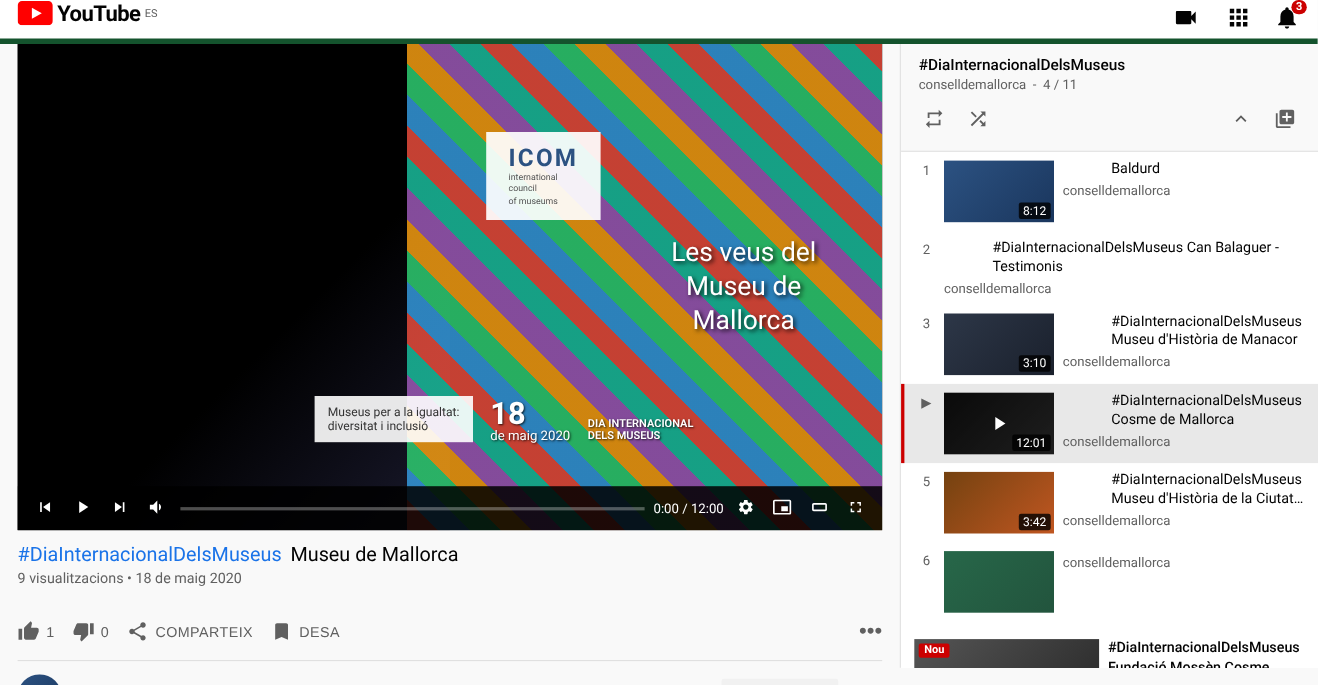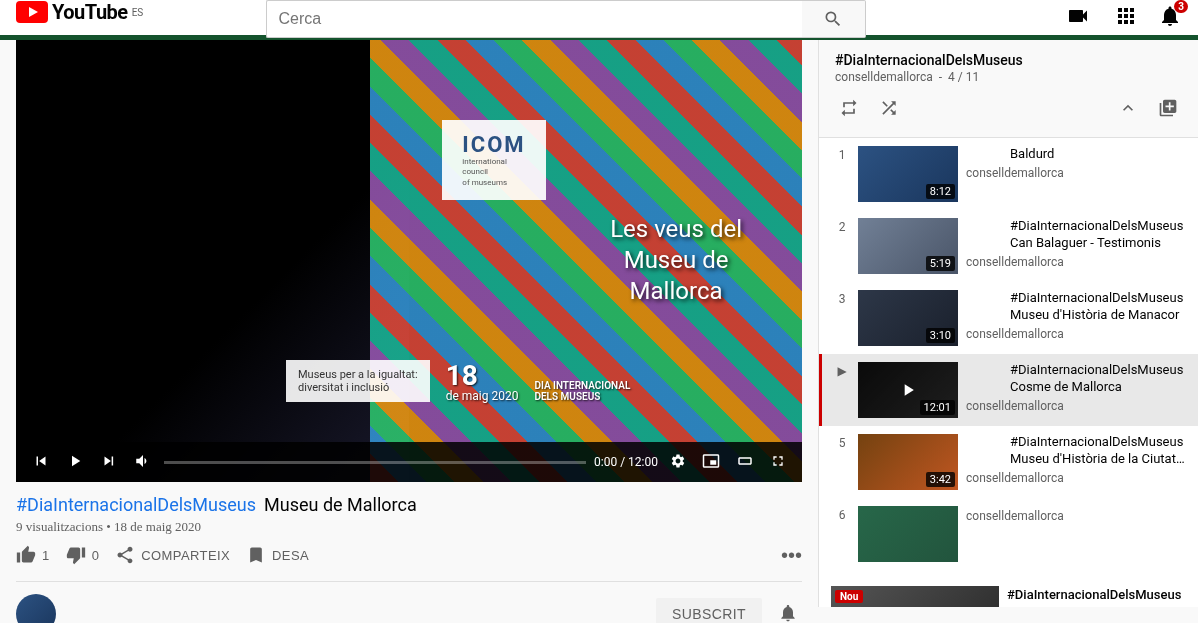--- a/index.html
+++ b/index.html
@@ -111,21 +111,21 @@
     #progress-fill { height: 100%; background: #cc0000; width: 0%; }
     #time-display { color: #fff; font-size: 12px; white-space: nowrap; }
     #settings-btn svg { width: 16px; height: 16px; }
     #fullscreen-btn svg { width: 16px; height: 16px; }
 
     
     #video-info { padding: 12px 0 8px; }
     #video-title-row { display: flex; align-items: flex-start; gap: 8px; margin-bottom: 4px; }
     #video-hashtag { color: #1a73e8; font-size: 18px; font-weight: 400; cursor: pointer; }
     #video-name { font-size: 18px; font-weight: 400; color: #030303; }
-    #video-meta { color: #606060; font-size: 13px; margin-bottom: 6px; font-family: Liberation Serif, serif; }
+    #video-meta { color: #606060; font-size: 13px; margin-bottom: 26px; }
 
     #video-actions { display: flex; align-items: center; gap: 16px; border-bottom: 1px solid #e0e0e0; padding-bottom: 12px; }
     .action-btn {
       display: flex; align-items: center; gap: 6px;
       background: none; border: none; cursor: pointer;
       font-size: 13px; font-weight: 500; color: #606060; text-transform: uppercase;
       letter-spacing: 0.4px; padding: 4px 0;
     }
     .action-btn svg { width: 20px; height: 20px; fill: #606060; }
     #more-btn { margin-left: auto; background: none; border: none; cursor: pointer; font-size: 20px; color: #606060; }
@@ -206,28 +206,20 @@
 <nav id="topnav">
   <div id="logo-area">
     <svg id="yt-logo-icon" viewBox="0 0 32 22" xmlns="http://www.w3.org/2000/svg">
       <rect width="32" height="22" rx="4" fill="#FF0000"></rect>
       <polygon points="13,6 13,16 22,11" fill="white"></polygon>
     </svg>
     <span id="logo-text">YouTube</span>
       <span id="logo-country">ES</span>
   </div>
 
-  <div id="search-area">
-    <input id="search-input" type="text" placeholder="Cerca" style="">
-    <button id="search-button">
-      <svg viewBox="0 0 24 24">
-          <path d="M15.5 14h-.79l-.28-.27A6.47 6.47 0 0 0 16 9.5 6.5 6.5 0 1 0 9.5 16c1.61 0 3.09-.59 4.23-1.57l.27.28v.79l5 4.99L20.49 19l-4.99-5zm-6 0C7.01 14 5 11.99 5 9.5S7.01 5 9.5 5 14 7.01 14 9.5 11.99 14 9.5 14z"></path>
-        </svg>
-    </button>
-  </div>
 
   <div id="nav-right">
     <button style="background:none;border:none;cursor:pointer;padding:4px;">
       <svg class="nav-icon" viewBox="0 0 24 24">
           <path d="M17 10.5V7c0-.55-.45-1-1-1H4c-.55 0-1 .45-1 1v10c0 .55.45 1 1 1h12c.55 0 1-.45 1-1v-3.5l4 4v-11l-4 4z"></path>
         </svg>
     </button>
     <button style="background:none;border:none;cursor:pointer;padding:4px;">
       <svg class="nav-icon" viewBox="0 0 24 24">
           <path d="M4 8h4V4H4v4zm6 12h4v-4h-4v4zm-6 0h4v-4H4v4zm0-6h4v-4H4v4zm6 0h4v-4h-4v4zm6-10v4h4V4h-4zm-6 4h4V4h-4v4zm6 6h4v-4h-4v4zm0 6h4v-4h-4v4z"></path>
@@ -414,24 +406,20 @@
 
       <span class="item-duration">8:12</span>
     </div>
     <div class="item-info">
       <div class="item-title">Baldurd</div>
       <div class="item-channel">conselldemallorca</div>
     </div>
   </div>
         <div class="playlist-item">
     <span class="item-num">2</span>
-    <div class="item-thumb" style="background:linear-gradient(135deg,#718096,#4a5568);">
-
-      <span class="item-duration">5:19</span>
-    </div>
     <div class="item-info">
       <div class="item-title">#DiaInternacionalDelsMuseus Can Balaguer - Testimonis</div>
       <div class="item-channel">conselldemallorca</div>
     </div>
   </div>
         <div class="playlist-item">
     <span class="item-num">3</span>
     <div class="item-thumb" style="background:linear-gradient(135deg,#2d3748,#1a202c);">
 
       <span class="item-duration">3:10</span>

